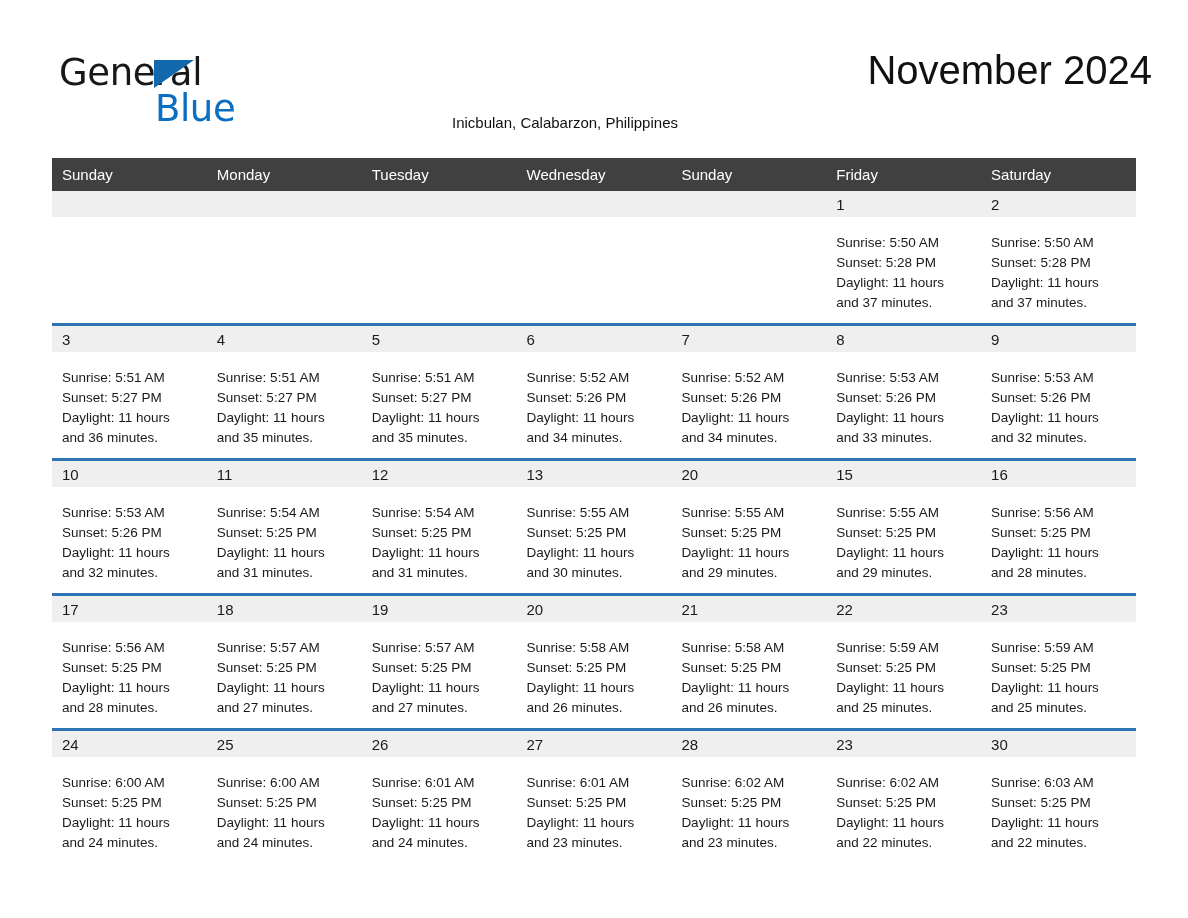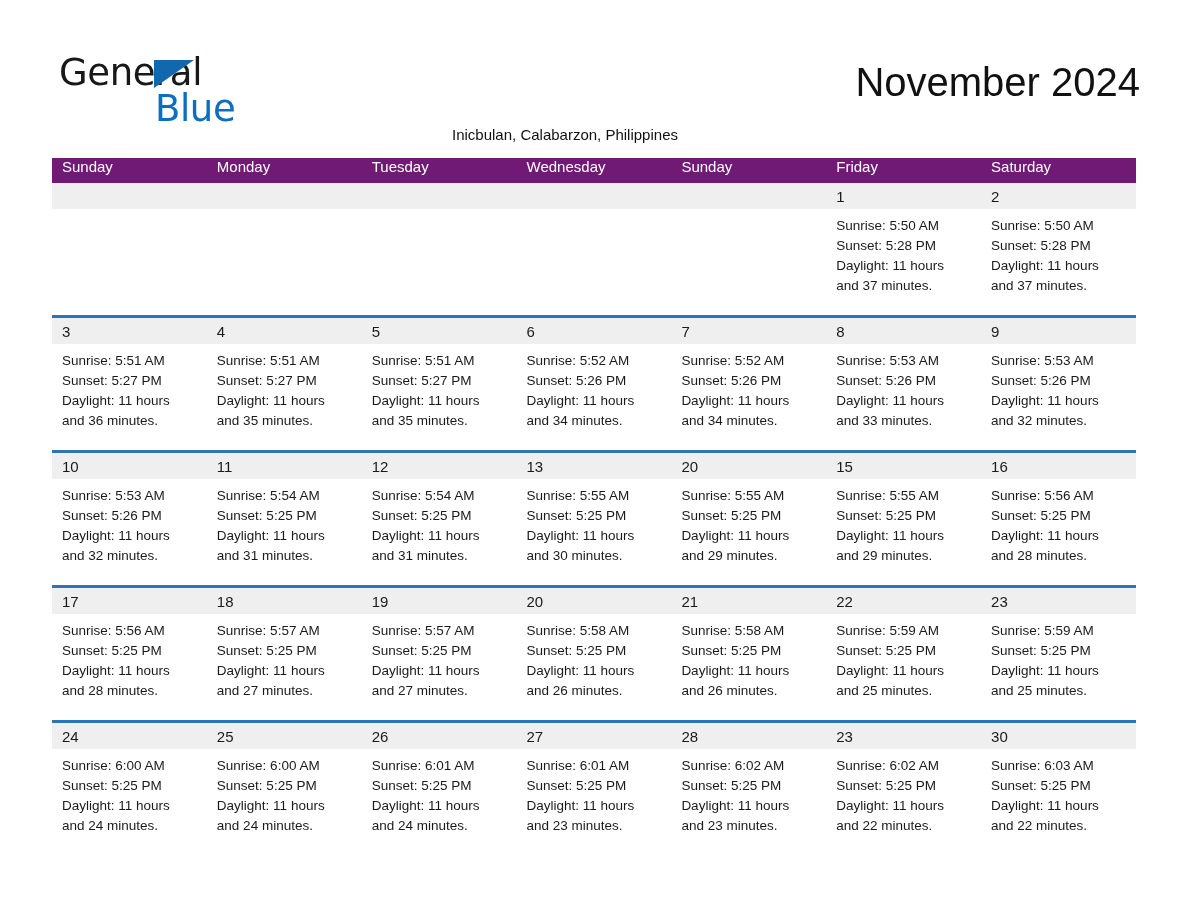--- a/index.html
+++ b/index.html
@@ -73,21 +73,21 @@
     right: 52px;
     top: 46px;
     text-align: right;
     width: 700px;
   }
   .cal-title {
     font-size: 40px;
     line-height: 48px;
     font-weight: normal;
     color: #111111;
-    margin: 12px;
+    margin: 0;
     font-family: "Liberation Sans", sans-serif;
   }
   .cal-subtitle {
     font-size: 15px;
     line-height: 30px;
     color: #111111;
     margin: 14px 0 0 0;
     text-align: left;
     font-family: "Liberation Sans", sans-serif;
   }
@@ -97,27 +97,27 @@
     position: absolute;
     left: 52px;
     top: 158px;
     width: 1084px;
     border-collapse: collapse;
     table-layout: fixed;
   }
   .calendar col { width: 154.857px; }
 
   .calendar thead th {
-    background: #701a75;
+    background: #404040;
     color: #ffffff;
     font-weight: normal;
     font-size: 15px;
     line-height: 15px;
     text-align: left;
-    padding: 1px 0 9px 10px;
+    padding: 9px 0 9px 10px;
     height: 14px;
     font-family: "Liberation Sans", sans-serif;
   }
 
   .week-row > td {
     vertical-align: top;
     padding: 0;
     background: #ffffff;
     border-top: 3px solid #2e73b3;
   }
@@ -140,20 +140,21 @@
     box-sizing: border-box;
     font-size: 15px;
     line-height: 20px;
     color: #1a1a1a;
   }
   .cell-body {
     padding: 7px 12px 0 10px;
     font-size: 13.5px;
     line-height: 20px;
     color: #1a1a1a;
+    margin-top: 9px;
   }
   .cell-body div { white-space: nowrap; }
   .cell-body .wrap { white-space: normal; }
   .cell-empty .date-band { color: transparent; }
 </style>
 </head>
 <body>
 
 <div class="page">
 

